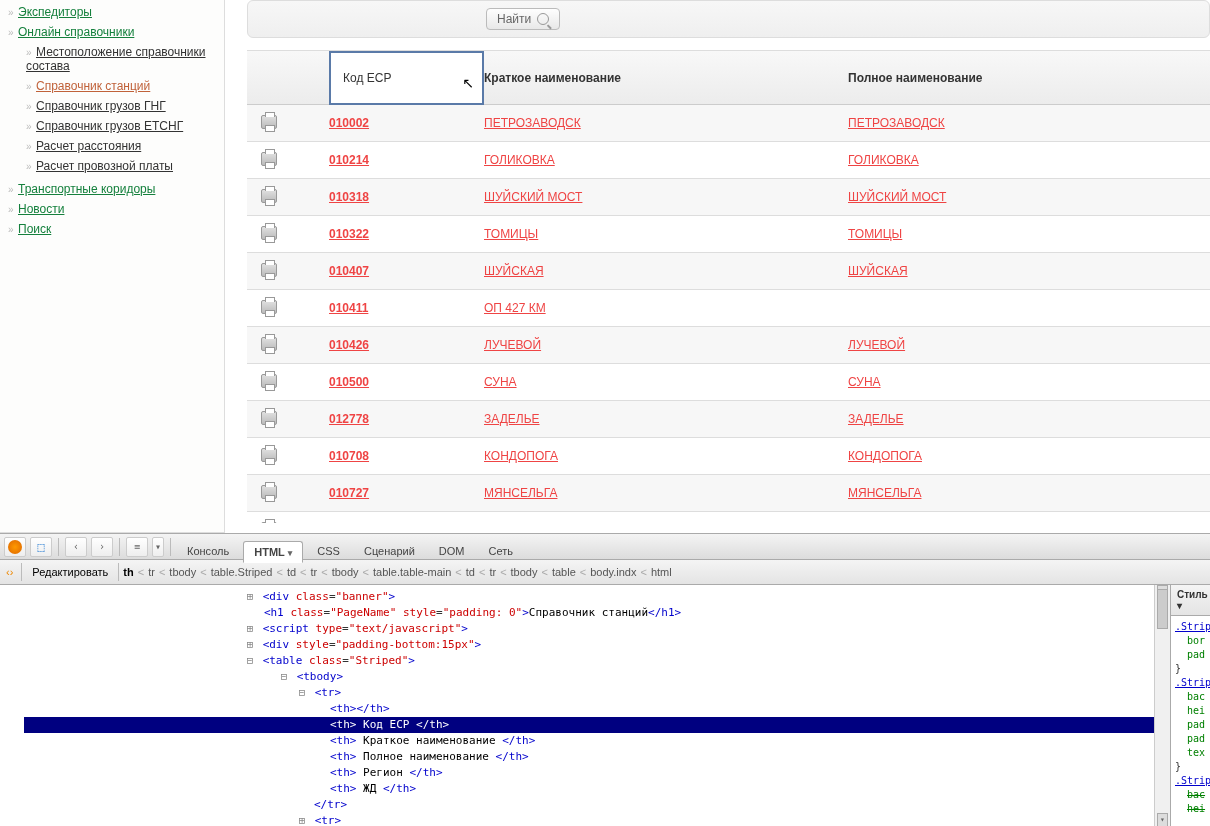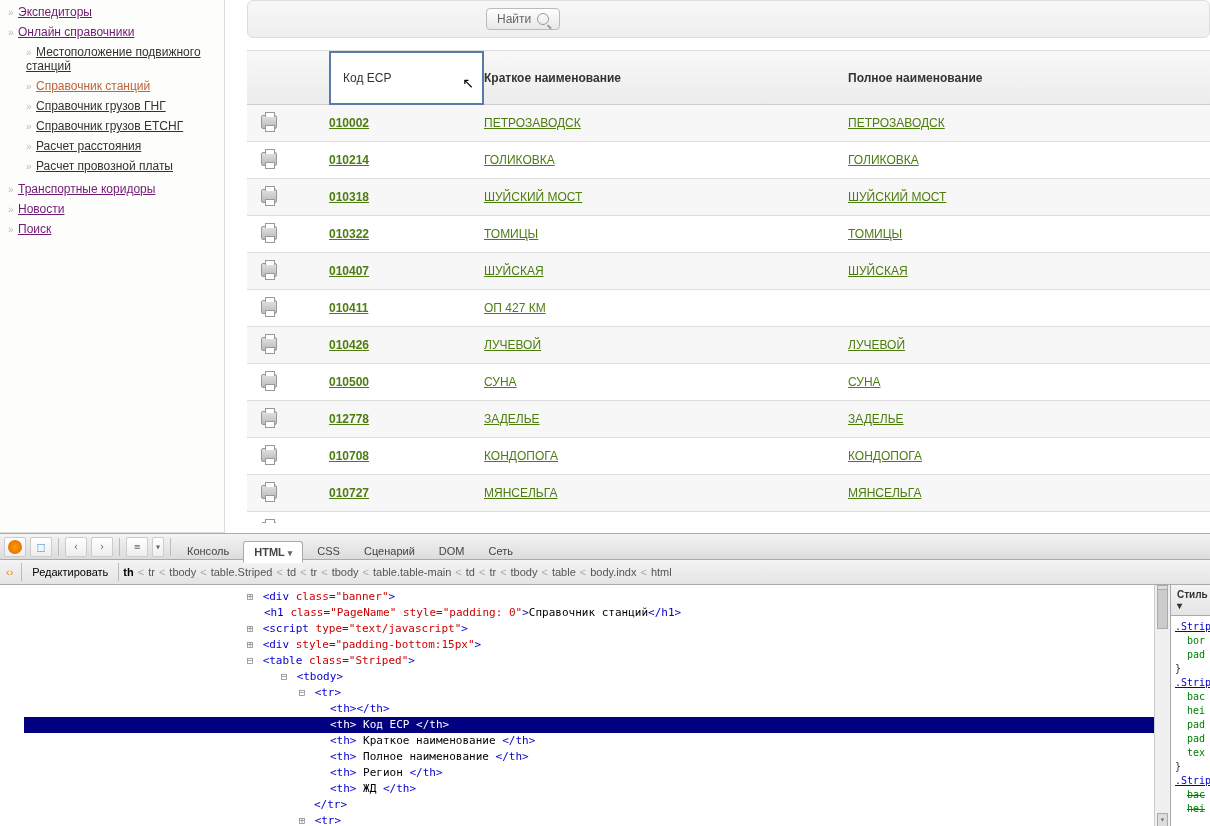--- a/index.html
+++ b/index.html
@@ -2,21 +2,21 @@
 <html><head>
 <meta charset="utf-8">
 <style>
 * { box-sizing: border-box; margin: 0; padding: 0; }
 body { font-family: Arial, Helvetica, sans-serif; font-size: 12px; color: #333; background: #fff; overflow: hidden; }
 .page { width: 1210px; height: 826px; position: relative; }
 .top-area { display: flex; height: 533px; }
 .sidebar { width: 225px; background: #fdfdfc; border: 1px solid #ddd; border-top: none; border-left: none; padding: 2px 8px 8px 8px; }
 .sidebar ul { list-style: none; }
 .sidebar li { padding: 3px 0; }
-.sidebar .lvl1 > li > a { color: #701a75; }
+.sidebar .lvl1 > li > a { color: #15803d; }
 .sidebar .lvl2 { margin-left: 18px; margin-top: 3px; }
 .sidebar .lvl2 > li > a { text-decoration: underline; color: #333; }
 .sidebar .lvl2 > li.active > a { color: #c0623a; }
 .bullet { display: inline-block; width: 10px; color: #999; }
 .bullet::before { content: "»"; font-size: 10px; color: #bbb; margin-right: 4px; }
 .main { flex: 1; background: #fff; padding-left: 22px; position: relative; }
 .search-bar { height: 38px; background: linear-gradient(#f7f7f7,#efefef); border: 1px solid #ddd; border-radius: 6px; margin-bottom: 12px; display: flex; align-items: center; padding-left: 230px; }
 .search-btn { background: linear-gradient(#fefefe,#e8e8e8); border: 1px solid #bbb; border-radius: 4px; padding: 3px 10px; font-size: 12px; color: #666; cursor: pointer; display: inline-flex; align-items: center; gap: 6px; margin-left: 8px; }
 .search-btn .mag { width: 12px; height: 12px; border: 1.5px solid #999; border-radius: 50%; position: relative; display: inline-block; }
 .search-btn .mag::after { content: ""; position: absolute; width: 5px; height: 1.5px; background: #999; bottom: -3px; right: -4px; transform: rotate(45deg); }
@@ -24,21 +24,21 @@
 .thead-row { display: flex; background: linear-gradient(#f8f8f8,#ececec); border-bottom: 1px solid #ccc; height: 54px; align-items: center; }
 .col-print { width: 82px; }
 .col-code { width: 155px; font-weight: bold; color: #333; }
 .col-short { width: 364px; font-weight: bold; color: #333; }
 .col-full { flex: 1; font-weight: bold; color: #333; }
 .th-selected { border: 2px solid #5a7aa8; background: #fff; height: 54px; display: flex; align-items: center; padding-left: 12px; position: relative; width: 155px; }
 .cursor-arrow { position: absolute; right: 8px; top: 22px; font-size: 14px; color: #000; pointer-events: none; }
 .tbody .row { display: flex; height: 37px; align-items: center; border-bottom: 1px solid #ddd; }
 .tbody .row.alt { background: #f7f7f7; }
 .tbody .cell { }
-.tbody a { color: #4d7c0f; text-decoration: underline; }
+.tbody a { color: #ef4444; text-decoration: underline; }
 .printer-icon { width: 16px; height: 14px; background: linear-gradient(#e0e0e0,#bbb); border: 1px solid #999; border-radius: 2px; position: relative; display: inline-block; margin-left: 14px; }
 .printer-icon::before { content: ""; position: absolute; top: -4px; left: 3px; width: 8px; height: 4px; background: #fff; border: 1px solid #999; border-bottom: none; }
 .printer-icon::after { content: ""; position: absolute; bottom: -4px; left: 3px; width: 8px; height: 5px; background: #fff; border: 1px solid #999; }
 .tbody-scroll { height: 418px; overflow: hidden; }
 
 
 .firebug { position: absolute; bottom: 0; left: 0; right: 0; height: 293px; background: #fff; border-top: 1px solid #aaa; font-family: "Lucida Console", Monaco, monospace; font-size: 11px; }
 .fb-toolbar { height: 26px; background: linear-gradient(#f4f4f4,#dcdcdc); border-bottom: 1px solid #aaa; display: flex; align-items: center; padding: 0 4px; gap: 4px; }
 .fb-icon-btn { width: 22px; height: 20px; border: 1px solid #ccc; background: linear-gradient(#fff,#eee); border-radius: 2px; display: inline-flex; align-items: center; justify-content: center; cursor: pointer; font-size: 10px; color: #666; }
 .fb-sep { width: 1px; height: 18px; background: #bbb; margin: 0 2px; }
@@ -80,21 +80,21 @@
 </style>
 </head>
 <body>
 
 <div class="page">
   <div class="top-area">
     <div class="sidebar">
       <ul class="lvl1" id="sidebar-root">
           <li><span class="bullet"></span><a href="#">Экспедиторы</a></li>
           <li><span class="bullet"></span><a href="#">Онлайн справочники</a><ul class="lvl2">
-              <li><span class="bullet"></span><a href="#">Местоположение подвижного станций</a></li>
+              <li><span class="bullet"></span><a href="#">Местоположение справочники состава</a></li>
               <li class="active"><span class="bullet"></span><a href="#">Справочник станций</a></li>
               <li><span class="bullet"></span><a href="#">Справочник грузов ГНГ</a></li>
               <li><span class="bullet"></span><a href="#">Справочник грузов ЕТСНГ</a></li>
               <li><span class="bullet"></span><a href="#">Расчет расстояния</a></li>
               <li><span class="bullet"></span><a href="#">Расчет провозной платы</a></li>
             </ul></li>
           <li><span class="bullet"></span><a href="#">Транспортные коридоры</a></li>
           <li><span class="bullet"></span><a href="#">Новости</a></li>
           <li><span class="bullet"></span><a href="#">Поиск</a></li>
         </ul>

